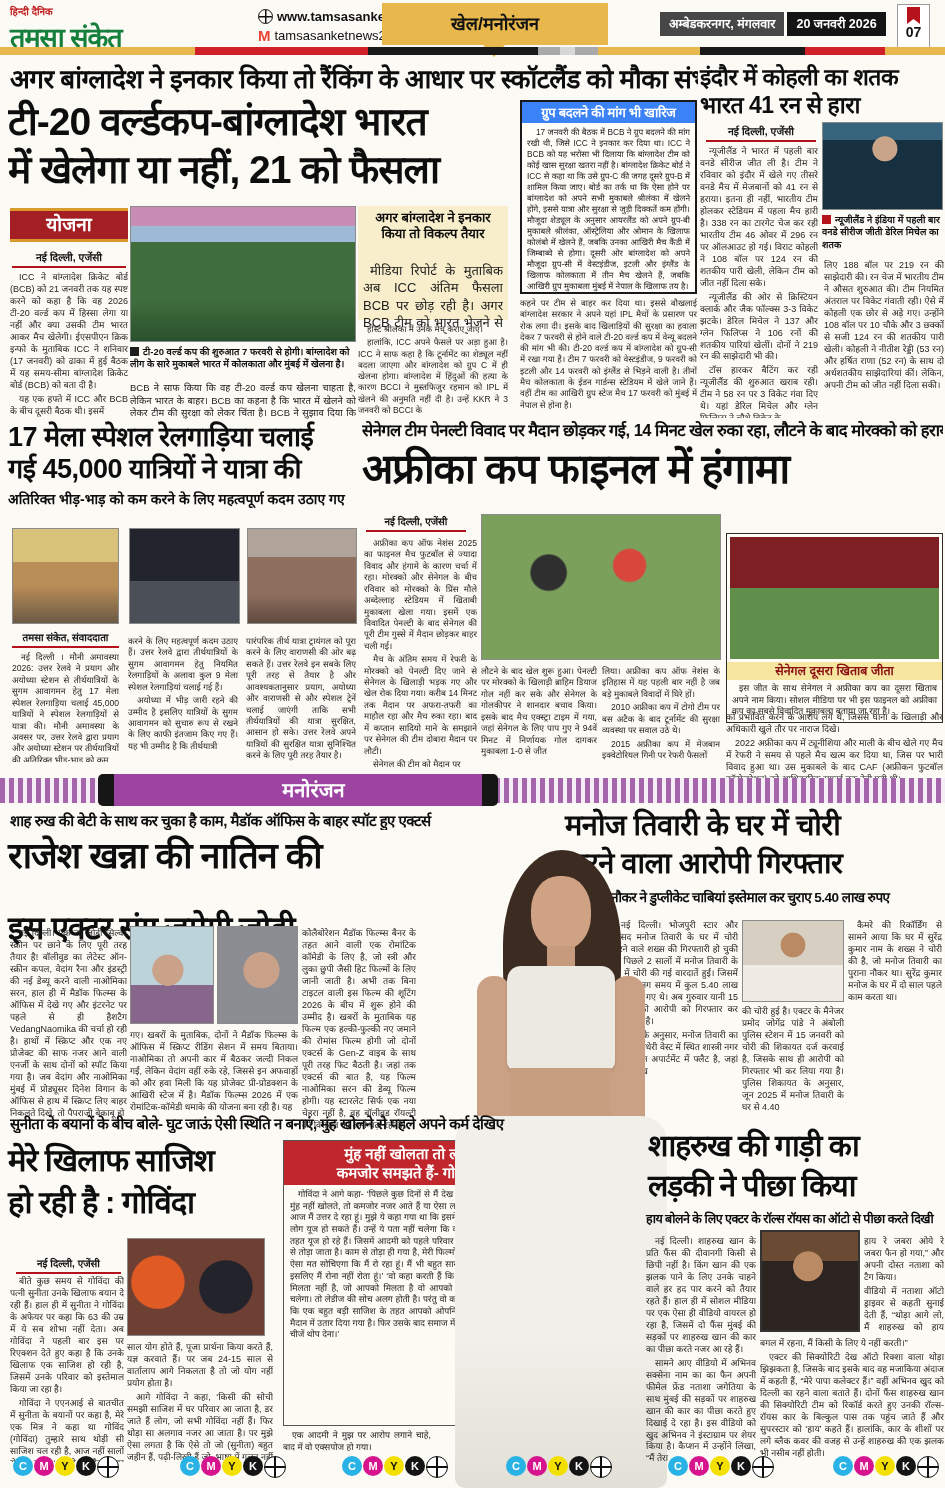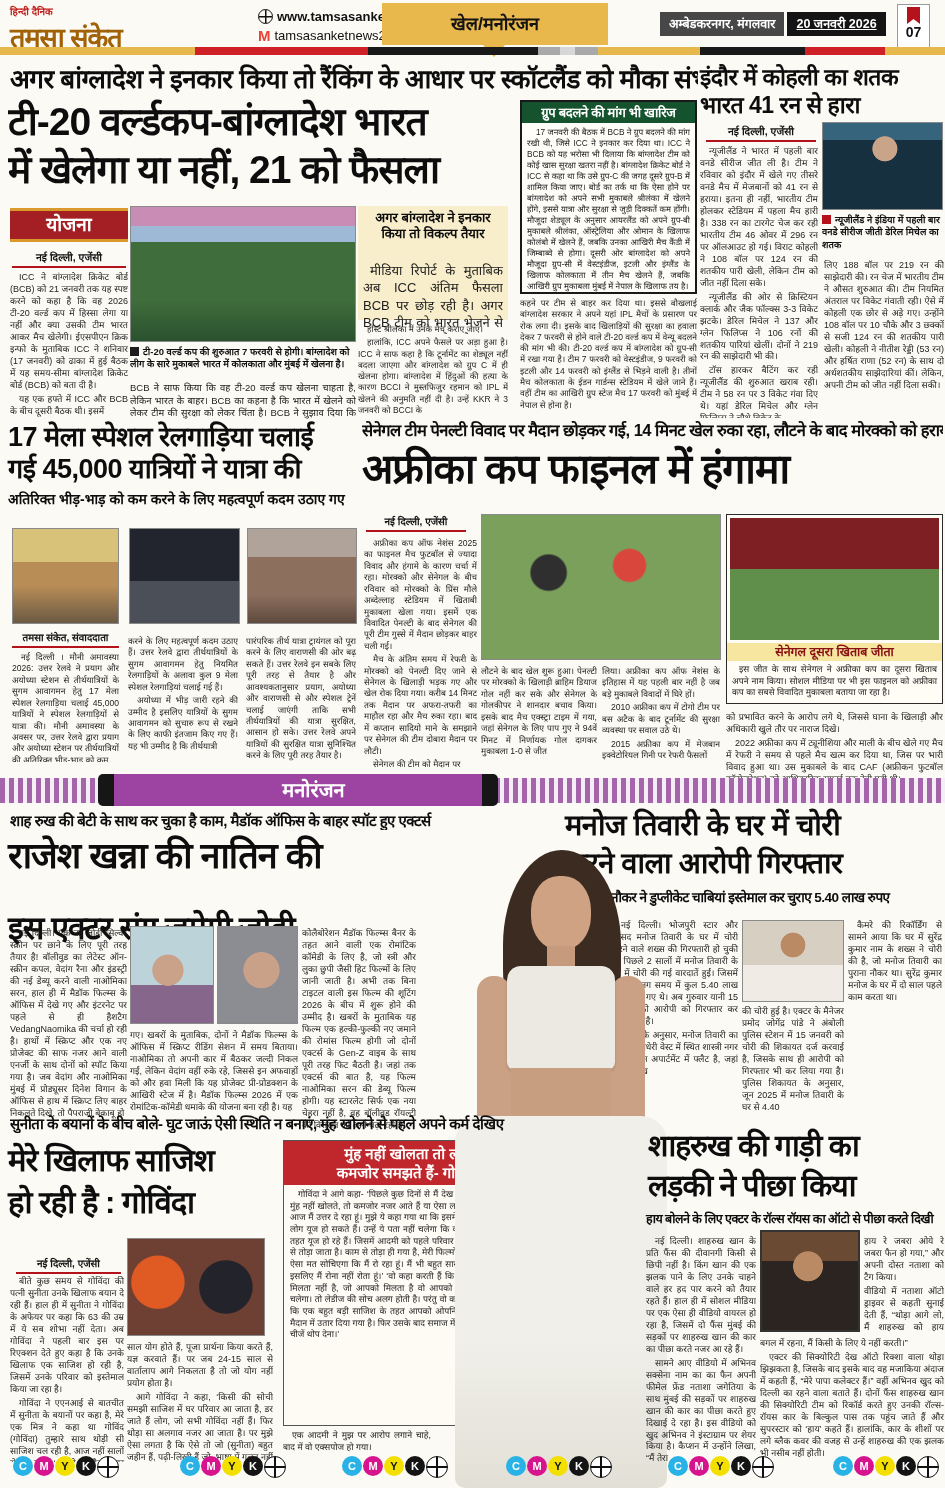--- a/index.html
+++ b/index.html
@@ -10,49 +10,49 @@
   .center{text-align:left;}
   .bt{font-size:9px;line-height:1.33;text-align:justify;color:#1d1d1d;overflow:hidden;}
   .bt p{margin:0 0 2px 0;text-indent:9px;}
   .dl{font-weight:bold;font-size:10.5px;color:#141414;border-bottom:2px solid #b5121b;
       padding-bottom:2px;text-align:center;overflow:hidden;white-space:nowrap;}
   .photo{border:1px solid #8a8a8a;overflow:hidden;}
   .capmark{display:inline-block;width:9px;height:9px;margin-right:4px;vertical-align:-1px;}
   .cap{font-size:9.5px;font-weight:bold;line-height:1.3;color:#111;overflow:hidden;}
   
   .masthead-tag{font-size:10px;font-weight:bold;color:#c11e1f;}
-  .masthead-name{font-size:27px;font-weight:bold;color:#a16207;letter-spacing:-1px;}
+  .masthead-name{font-size:27px;font-weight:bold;color:#15803d;letter-spacing:-1px;}
   .contact-row{display:flex;align-items:center;gap:4px;height:19px;font-size:13px;color:#111;}
   .globe{width:13px;height:13px;border:1.5px solid #111;border-radius:50%;
          background:linear-gradient(#111,#111) center/100% 1.5px no-repeat,
                     linear-gradient(#111,#111) center/1.5px 100% no-repeat;}
   .gmailM{color:#ea4335;font-weight:bold;font-size:15px;line-height:13px;}
   .banner{background:#e9b84d;text-align:center;font-weight:bold;font-size:18px;line-height:42px;color:#141414;}
   .banner-arrow{width:0;height:0;border-left:11px solid transparent;border-right:11px solid transparent;
                 border-top:12px solid #e9b84d;}
   .datebox{display:flex;gap:3px;font-weight:bold;font-size:12.5px;line-height:24px;color:#fff;border-radius:11px;}
   .datebox .loc{background:#474747;padding:0 9px;}
-  .datebox .dt{background:#141414;padding:0 9px;text-decoration:underline;}
+  .datebox .dt{background:#141414;padding:0 9px;}
   .pagebox{background:#fff;border:1px solid #9a9a9a;text-align:center;}
   .bookmark{width:13px;height:17px;margin:2px auto 0;background:#b5121b;
             clip-path:polygon(0 0,100% 0,100% 100%,50% 70%,0 100%);}
   .pagenum{font-weight:bold;font-size:14px;color:#111;}
   .stripe{background:linear-gradient(90deg,#e7b84c 0 195px,#cf2127 195px 368px,#191919 368px 538px,
           #a9a9a9 538px 560px,#d7d7d7 560px 575px,#a9a9a9 575px 598px,#e7b84c 598px 700px,
           #191919 700px 805px,#cf2127 805px 885px,#e7b84c 885px 945px);}
   
   .groupbox{border:2px solid #191919;background:#fffdf8;}
-  .groupbox .gb-title{background:#14532d;color:#fff;font-weight:bold;font-size:13px;
+  .groupbox .gb-title{background:#3b82f6;color:#fff;font-weight:bold;font-size:13px;
                       line-height:21px;text-align:center;letter-spacing:-0.3px;}
   .groupbox .gb-body{padding:4px 5px;font-size:8.3px;}
   .optionbox{background:#f8eecb;padding:4px 5px;}
   .optionbox .ob-title{font-weight:bold;font-size:13px;line-height:1.2;text-align:center;color:#0d0d0d;}
   .badge{background:#a31f24;border-top:3px solid #d9992b;border-bottom:3px solid #d9992b;
          color:#fff;font-weight:bold;font-size:19px;line-height:28px;text-align:center;}
-  .senbox{border:1.5px solid #2a2a2a;background:#fffdf6;}
+  .senbox{border:1.5px solid #2a2a2a;background:#fffdf6;margin-top:19px;}
   .sen-title{background:#f7e6a0;color:#8a1113;font-weight:bold;font-size:12.5px;line-height:18px;text-align:center;}
   .mouthbox{border:1px solid #555;background:#fdfbf4;}
   .mouth-title{background:#c0272d;color:#fff;font-weight:bold;font-size:15px;line-height:19px;
                text-align:center;padding:3px 0;}
   .stripes{background:repeating-linear-gradient(90deg,#a565aa 0 5px,#f6eef7 5px 9px);}
   .entlabel{background:#9d44a3;border-left:16px solid #161616;border-right:16px solid #161616;
             border-radius:5px;color:#fff;font-weight:bold;font-size:20px;line-height:32px;text-align:center;}
   
   .cmykgrp{display:flex;gap:1px;}
   .cdot{width:20px;height:20px;border-radius:50%;font-weight:bold;font-size:11px;line-height:20px;

